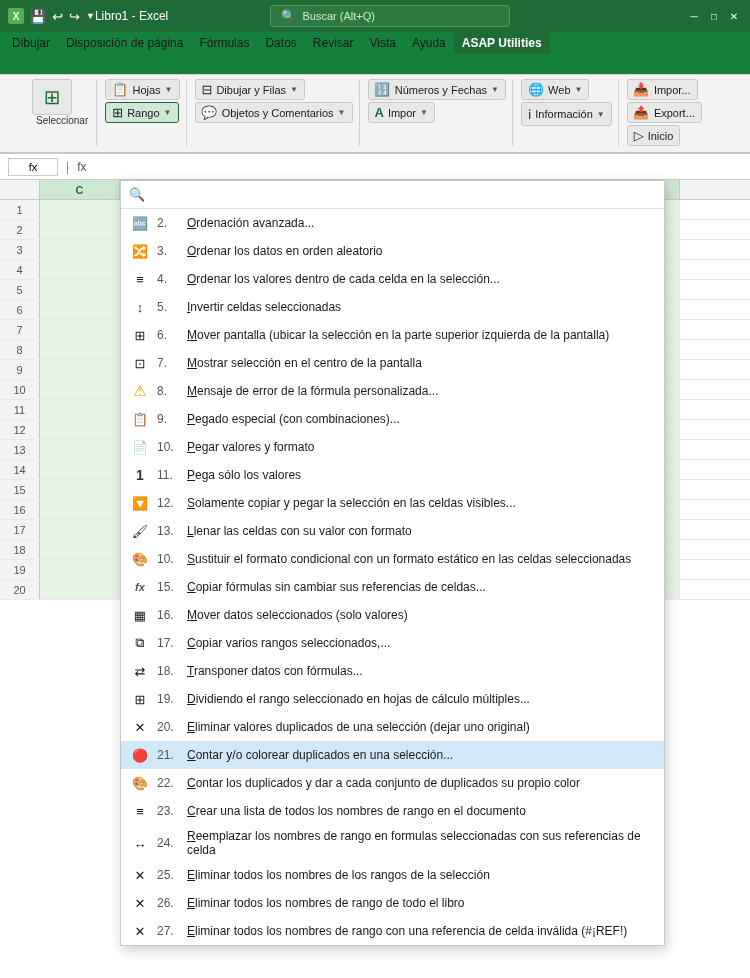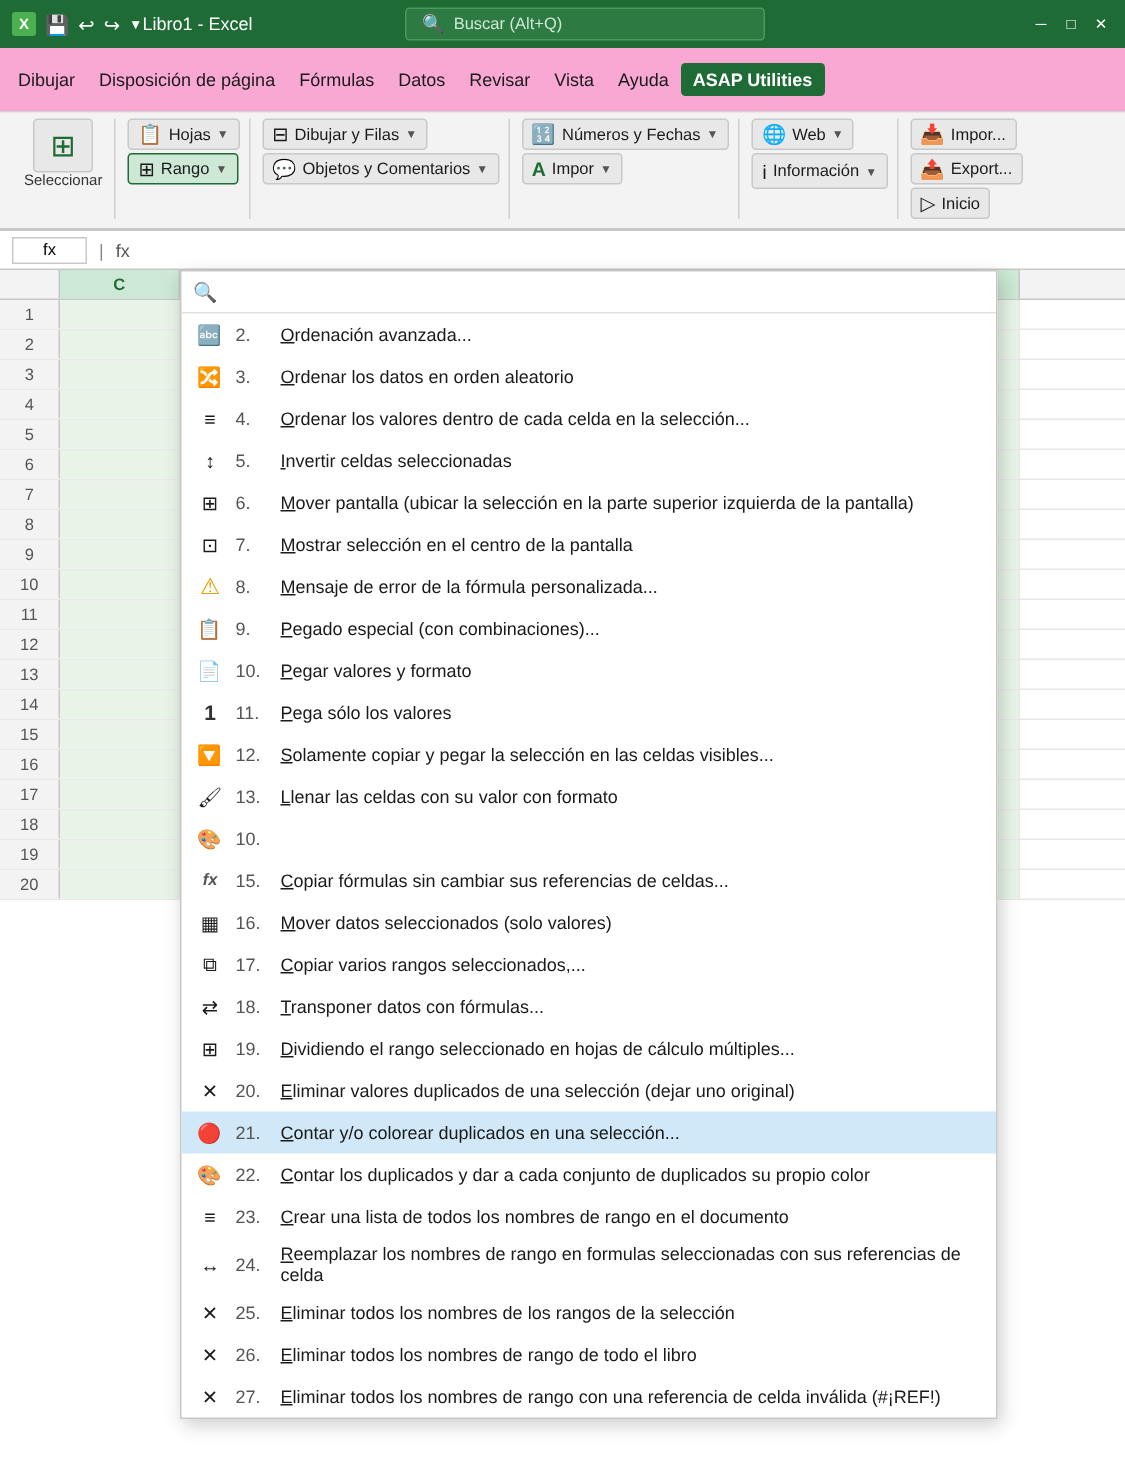--- a/index.html
+++ b/index.html
@@ -27,25 +27,25 @@
       width: 240px;
       display: flex;
       align-items: center;
       gap: 6px;
     }
     .title-bar-right { display: flex; align-items: center; gap: 4px; }
     .win-btn { width: 16px; height: 16px; display: flex; align-items: center; justify-content: center; color: white; font-size: 10px; cursor: pointer; }
 
     
     .menu-bar {
-      background: #f9a8d4;
+      background: #15803d;
       border-bottom: 1px solid #d4d4d4;
       height: 43px;
       display: flex;
-      align-items: center;
+      align-items: flex-start;
       padding: 0 4px;
     }
     .menu-item {
       padding: 4px 8px;
       font-size: 12px;
       color: #1a1a1a;
       cursor: pointer;
       border-radius: 3px;
     }
     .menu-item.active { background: #1f6b35; color: white; font-weight: 600; }
@@ -204,21 +204,21 @@
   <div class="menu-item">Ayuda</div>
   <div class="menu-item active">ASAP Utilities</div>
 </div>
 
 <div class="ribbon">
 
   <div style="display:flex;flex-direction:column;align-items:center;padding:0 8px;border-right:1px solid #d0d0d0;">
     <div style="width:40px;height:36px;background:#e8e8e8;border:1px solid #c8c8c8;border-radius:3px;display:flex;align-items:center;justify-content:center;cursor:pointer;">
       <span style="font-size:20px;color:#1f6b35;">⊞</span>
     </div>
-    <span style="font-size:10px;color:#333;">Seleccionar</span>
+    <span style="font-size:10px;color:#333;margin-left:20px;">Seleccionar</span>
   </div>
 
   <div class="ribbon-group">
     <div class="ribbon-row">
       <div class="ribbon-btn">
         <span style="font-size:13px;">📋</span>
         <span>Hojas</span>
         <span class="chevron">▼</span>
       </div>
     </div>
@@ -637,20 +637,21 @@
             <span style="font-size:13px;">🖌</span>
           </div>
           <span class="item-number">13.</span>
           <span class="item-text"><u>L</u>lenar las celdas con su valor con formato</span>
         </div>
         <div class="dropdown-item">
           <div class="item-icon">
             <span style="font-size:13px;">🎨</span>
           </div>
           <span class="item-number">10.</span>
+          <span class="item-text"><u>S</u>ustituir el formato condicional con un formato estático en las celdas seleccionadas</span>
         </div>
         <div class="dropdown-item">
           <div class="item-icon">
             <span style="color:#555;font-size:11px;font-weight:bold;font-style:italic;">fx</span>
           </div>
           <span class="item-number">15.</span>
           <span class="item-text"><u>C</u>opiar fórmulas sin cambiar sus referencias de celdas...</span>
         </div>
         <div class="dropdown-item">
           <div class="item-icon">

